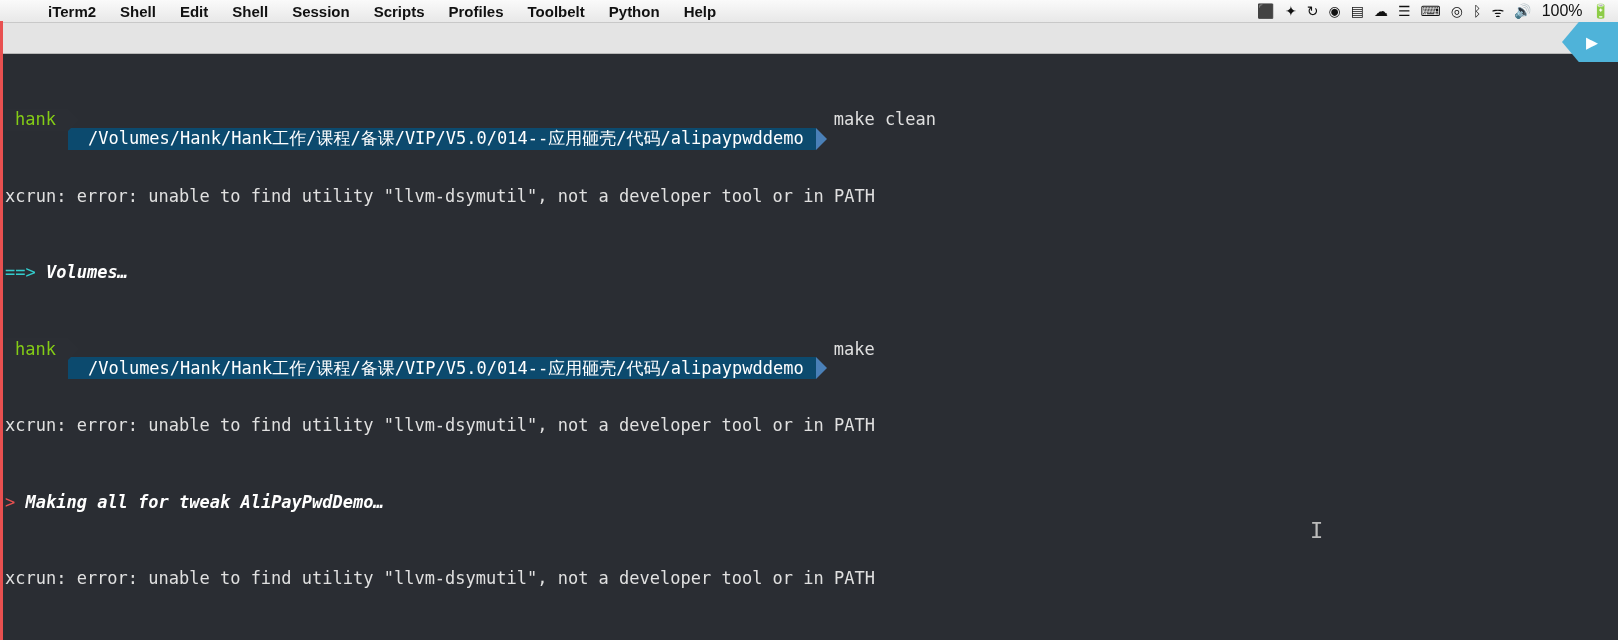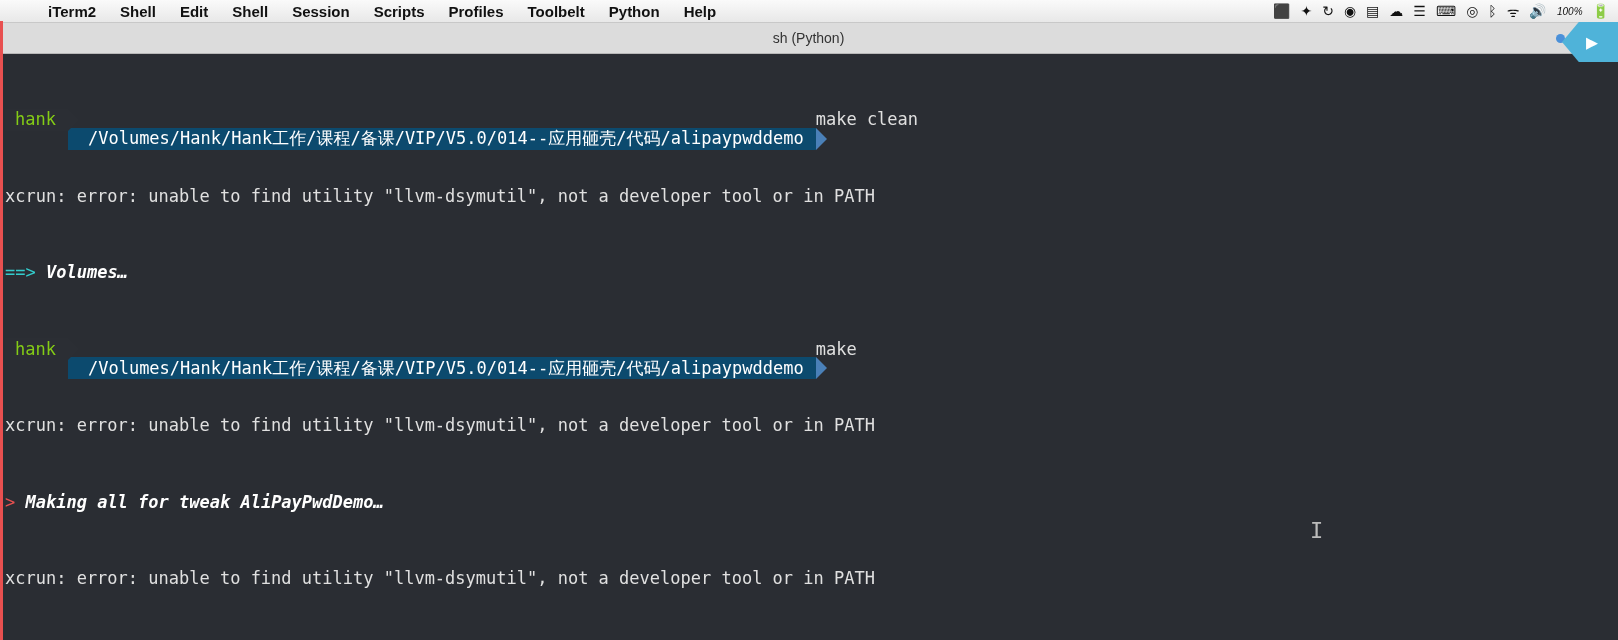--- a/index.html
+++ b/index.html
@@ -42,23 +42,22 @@
   height: 100%;
   display: flex;
   align-items: center;
   gap: 10px;
 }
 .menubar .right .glyph {
   font-size: 14px;
   color: #111;
 }
 .menubar .batt {
-  font-size: 10px;
+  font-size: 16px;
   font-weight: 400;
-  font-style: italic;
 }
 .tabbar {
   height: 32px;
   background: #e4e4e4;
   display: flex;
   border-bottom: 1px solid #b8b8b8;
   border-top: 1px solid #c8c8c8;
   position: relative;
 }
 .tab {
@@ -165,20 +164,21 @@
   content: '';
   position: absolute;
   right: -11px;
   top: 0;
   border-top: 11px solid transparent;
   border-bottom: 11px solid transparent;
   border-left: 11px solid #4a80b8;
 }
 .cmd {
   color: #e0e0e0;
+  margin-left: 18px;
 }
 .line { display: block; white-space: pre-wrap; word-break: break-all; }
 .arrow-cyan { color: #3cc; }
 .bold-white { color: #fff; font-weight: 600; font-style: italic; }
 .red-gt { color: #e85050; }
 .text-cursor-overlay {
   position: absolute;
   right: 298px;
   top: 518px;
   width: 10px;
@@ -217,25 +217,20 @@
     <span class="glyph">◎</span>
     <span class="glyph">ᛒ</span>
     <span class="glyph">ᯤ</span>
     <span class="glyph">🔊</span>
     <span class="batt">100%</span>
     <span class="glyph">🔋</span>
   </div>
 </div>
 
 <div class="tabbar">
-  <div class="tab">
-    <span>sh (Python)</span>
-    <span class="dot"></span>
-    <span class="shortcut">⌘1</span>
-  </div>
 </div>
 
 <div class="play-badge">▶</div>
 
 <div class="terminal">
   <div class="prompt-row">
     <span class="seg user"><span>hank</span></span>
     <span class="seg path"><span>/Volumes/Hank/Hank工作/课程/备课/VIP/V5.0/014--应用砸壳/代码/alipaypwddemo</span></span>
     <span class="cmd">make clean</span>
   </div>

